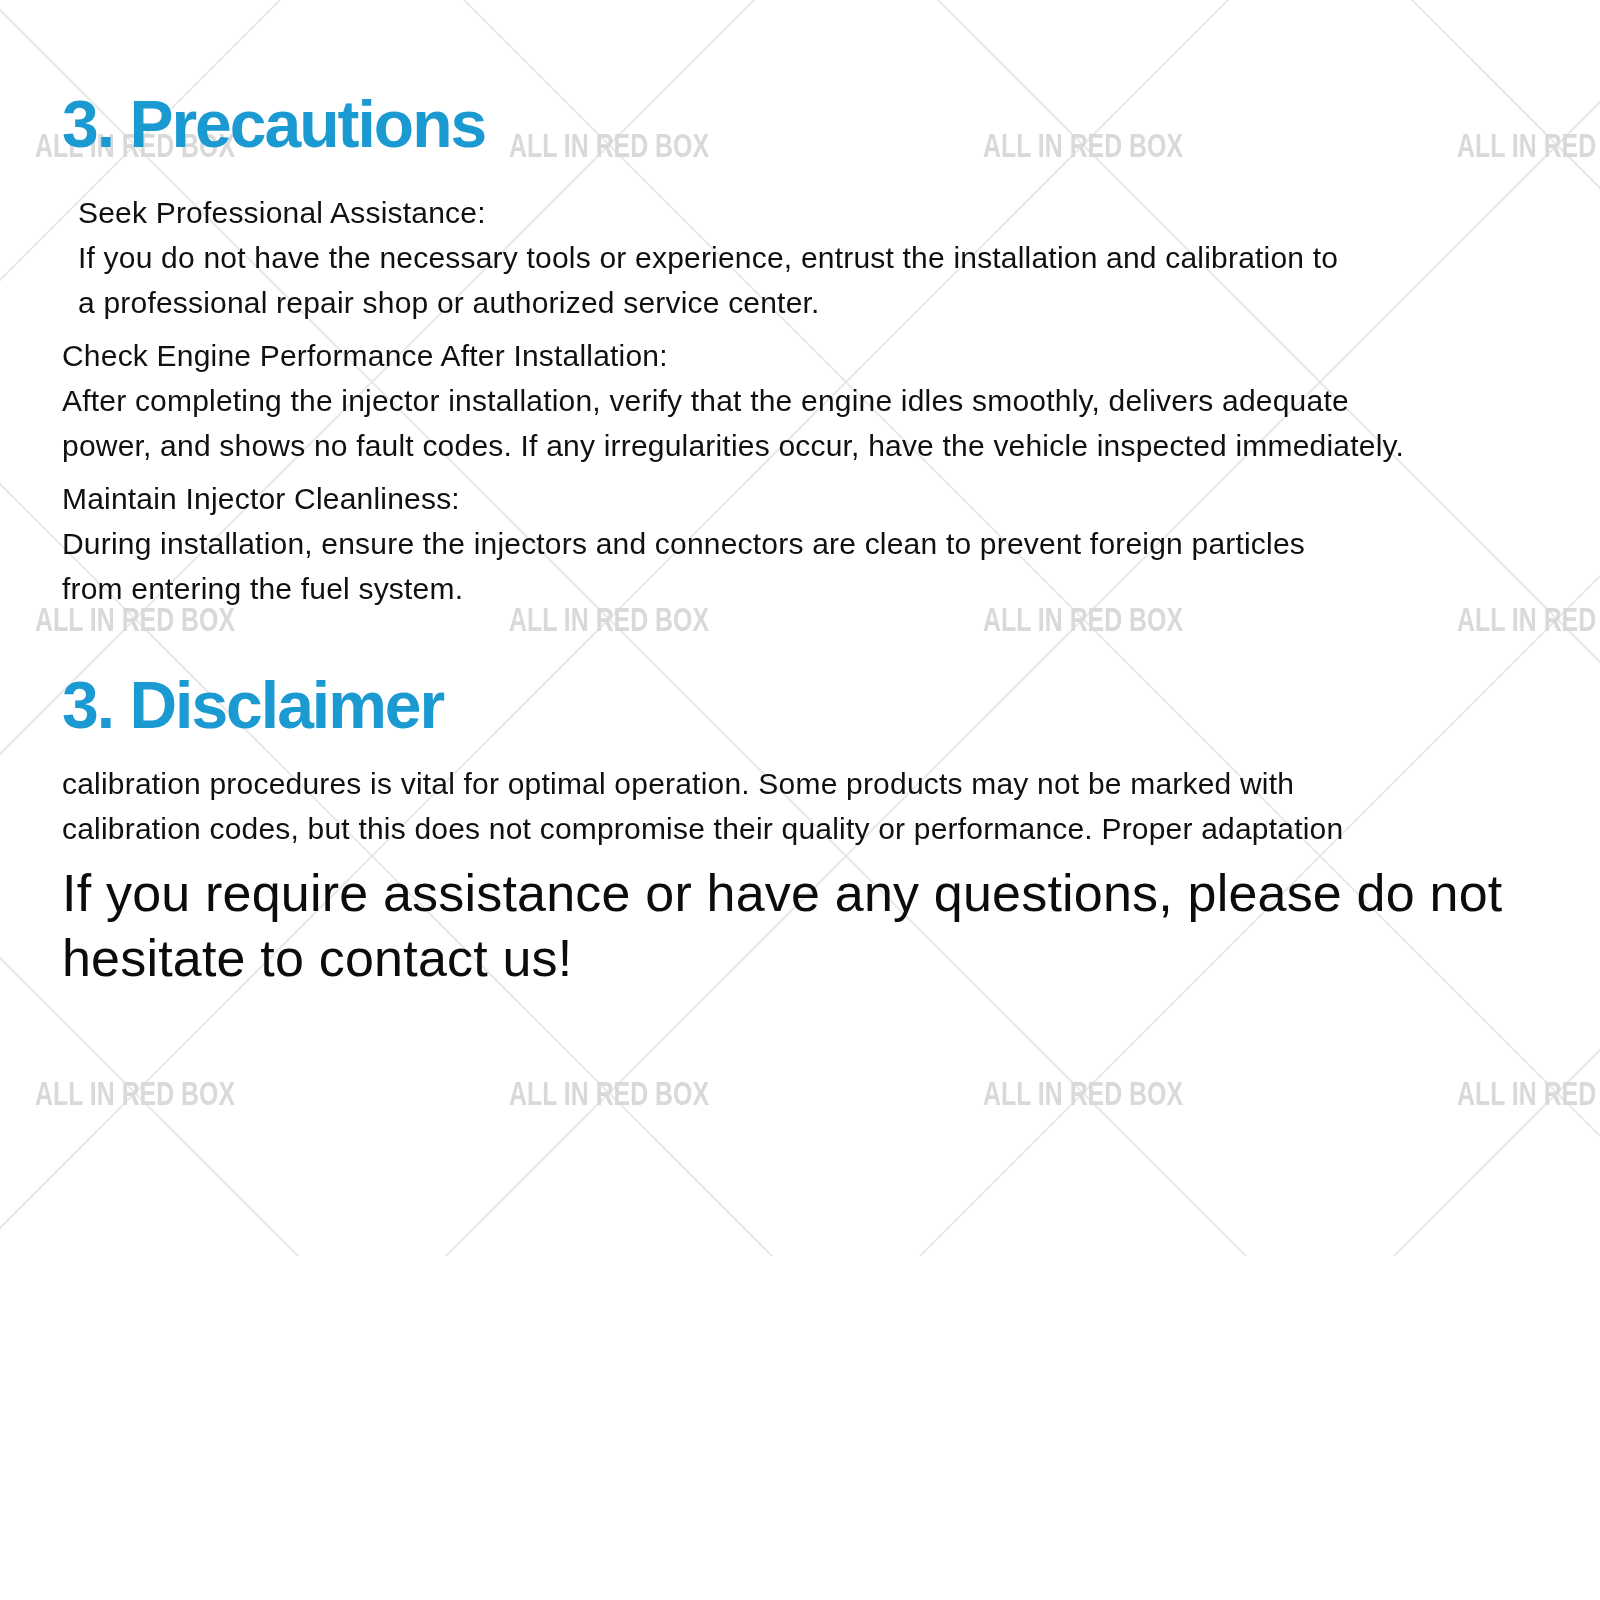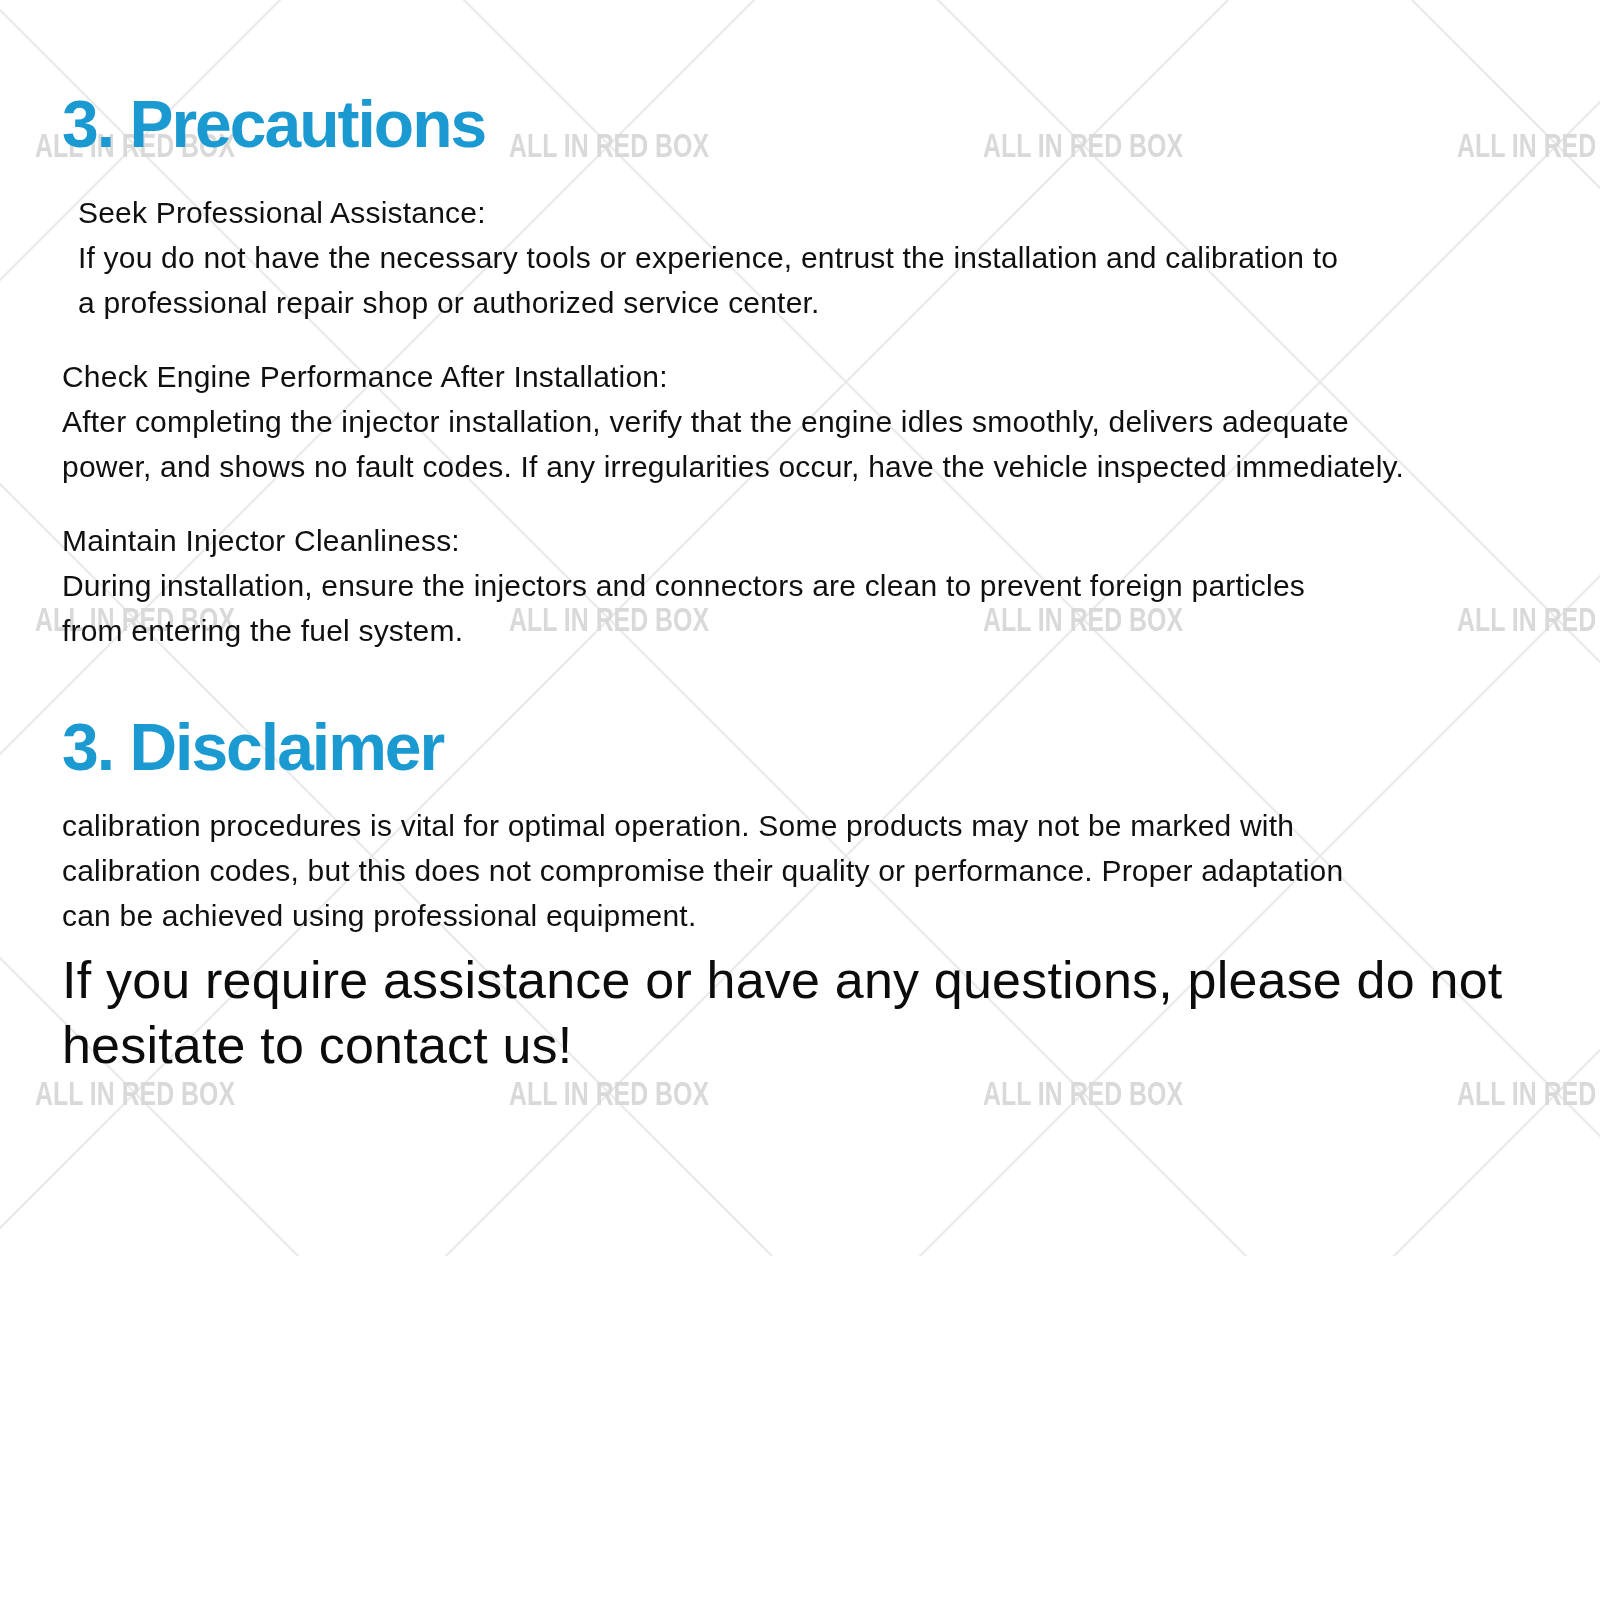--- a/index.html
+++ b/index.html
@@ -33,21 +33,21 @@
     font-size: 66px;
     line-height: 72px;
     font-weight: 700;
     letter-spacing: -2px;
     
   }
   .heading.second {
     margin-top: 58px;
   }
   .para {
-    margin-top: 29px;
+    margin-top: 8px;
     font-size: 30px;
     line-height: 45px;
     color: #101010;
     letter-spacing: 0.2px;
   }
   .para.first {
     margin-top: 30px;
     margin-left: 16px;
   }
   .para.disclaimer-body {
@@ -121,21 +121,20 @@
       <div class="pline">Maintain Injector Cleanliness:</div>
       <div class="pline">During installation, ensure the injectors and connectors are clean to prevent foreign particles</div>
       <div class="pline">from entering the fuel system.</div>
     </div>
 
     <h1 class="heading second" style="color: rgb(27, 154, 210);">3. Disclaimer</h1>
 
     <div class="para disclaimer-body">
       <div class="pline">calibration procedures is vital for optimal operation. Some products may not be marked with</div>
       <div class="pline">calibration codes, but this does not compromise their quality or performance. Proper adaptation</div>
-      <div class="pline">can be achieved using professional equipment.</div>
     </div>
 
     <div class="closing">
       <div class="cline">If you require assistance or have any questions, please do not</div>
       <div class="cline">hesitate to contact us!</div>
     </div>
 
   </div>
 </div>
 

